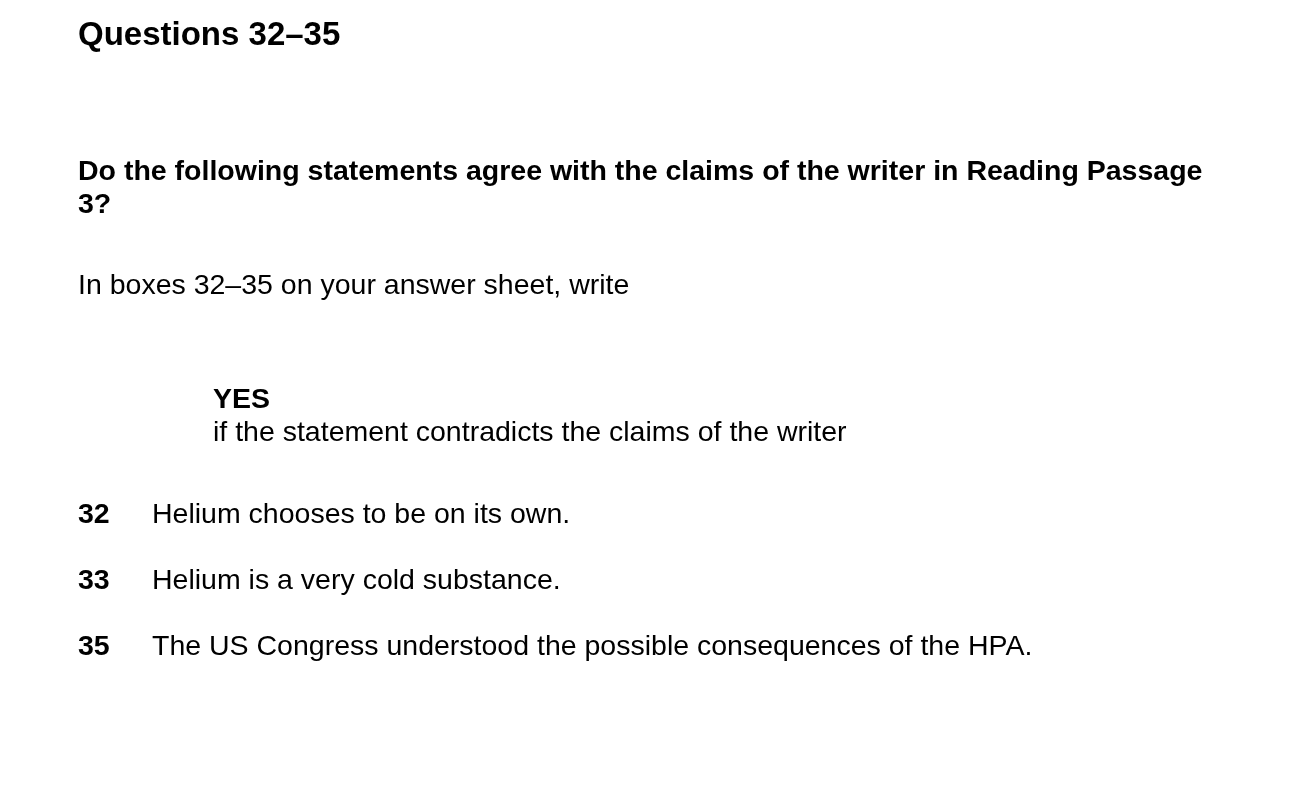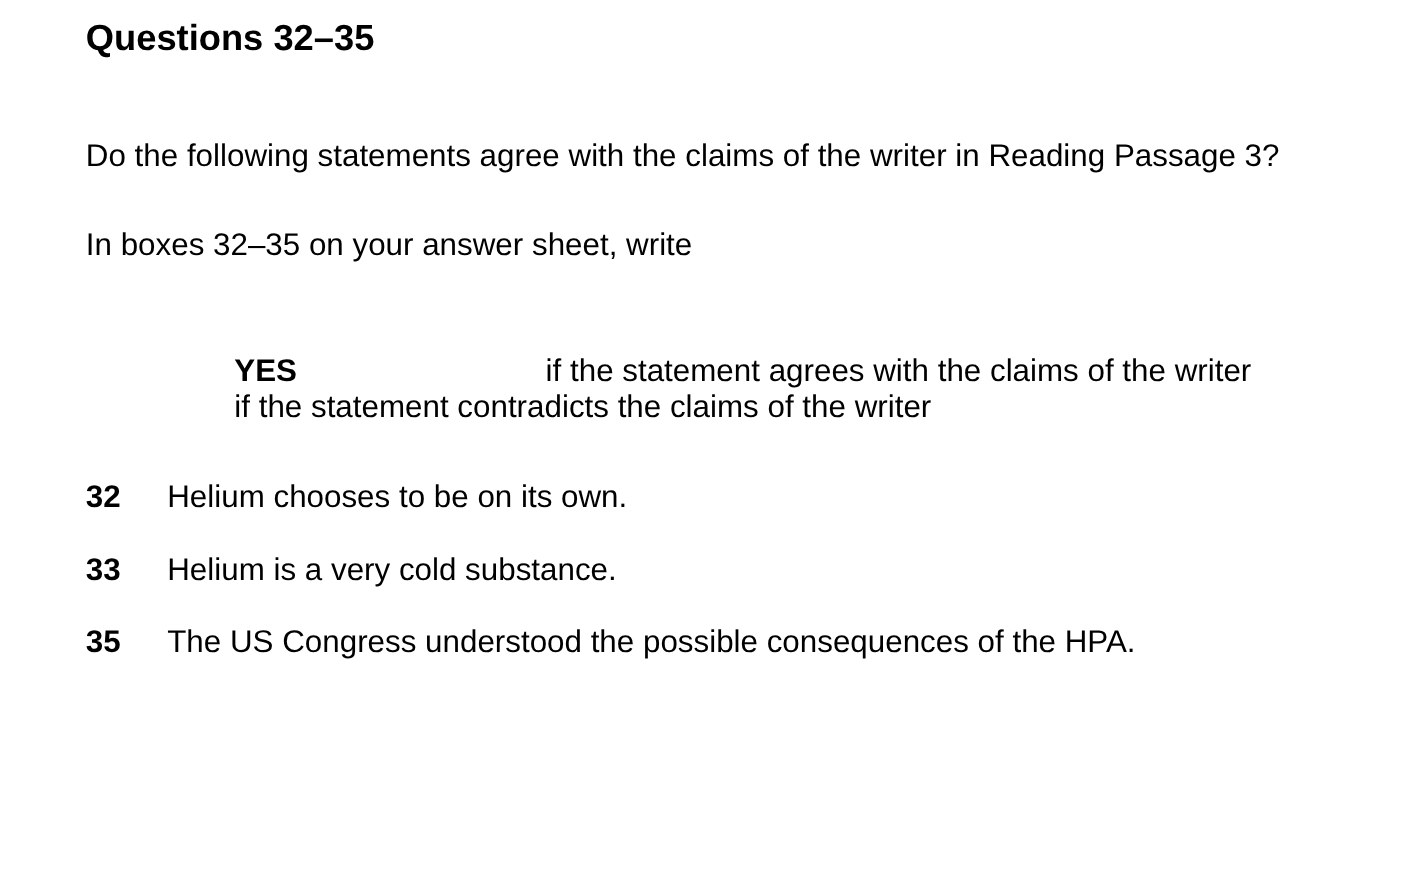--- a/index.html
+++ b/index.html
@@ -23,21 +23,21 @@
     font-weight: bold;
     line-height: 1.2;
     margin: 0;
     letter-spacing: 0;
   }
   .instruction {
     font-size: 28.5px;
     line-height: 33px;
     margin: 0;
   }
-  .instruction-1 { margin-top: 72px; }
+  .instruction-1 { margin-top: 100px; font-weight: bold; }
   .instruction-2 { margin-top: 48px; }
 
   .answer-key {
     margin-top: 81px;
     margin-left: 94px;
     font-size: 28.5px;
     line-height: 33px;
   }
   .key-row {
     display: flex;
@@ -78,21 +78,20 @@
 
   <h1 class="doc-title">Questions 32–35</h1>
 
   <p class="instruction instruction-1">Do the following statements agree with the claims of the writer in Reading Passage 3?</p>
 
   <p class="instruction instruction-2">In boxes 32–35 on your answer sheet, write</p>
 
   <div class="answer-key">
     <div class="key-row">
       <span class="key-label">YES</span>
-      <span class="key-desc">if the statement agrees with the claims of the writer</span>
     </div>
     <div class="key-row">
       <span class="key-desc">if the statement contradicts the claims of the writer</span>
     </div>
   </div>
 
   <div class="questions">
     <div class="question-row">
       <span class="q-number">32</span>
       <span class="q-text">Helium chooses to be on its own.</span>

